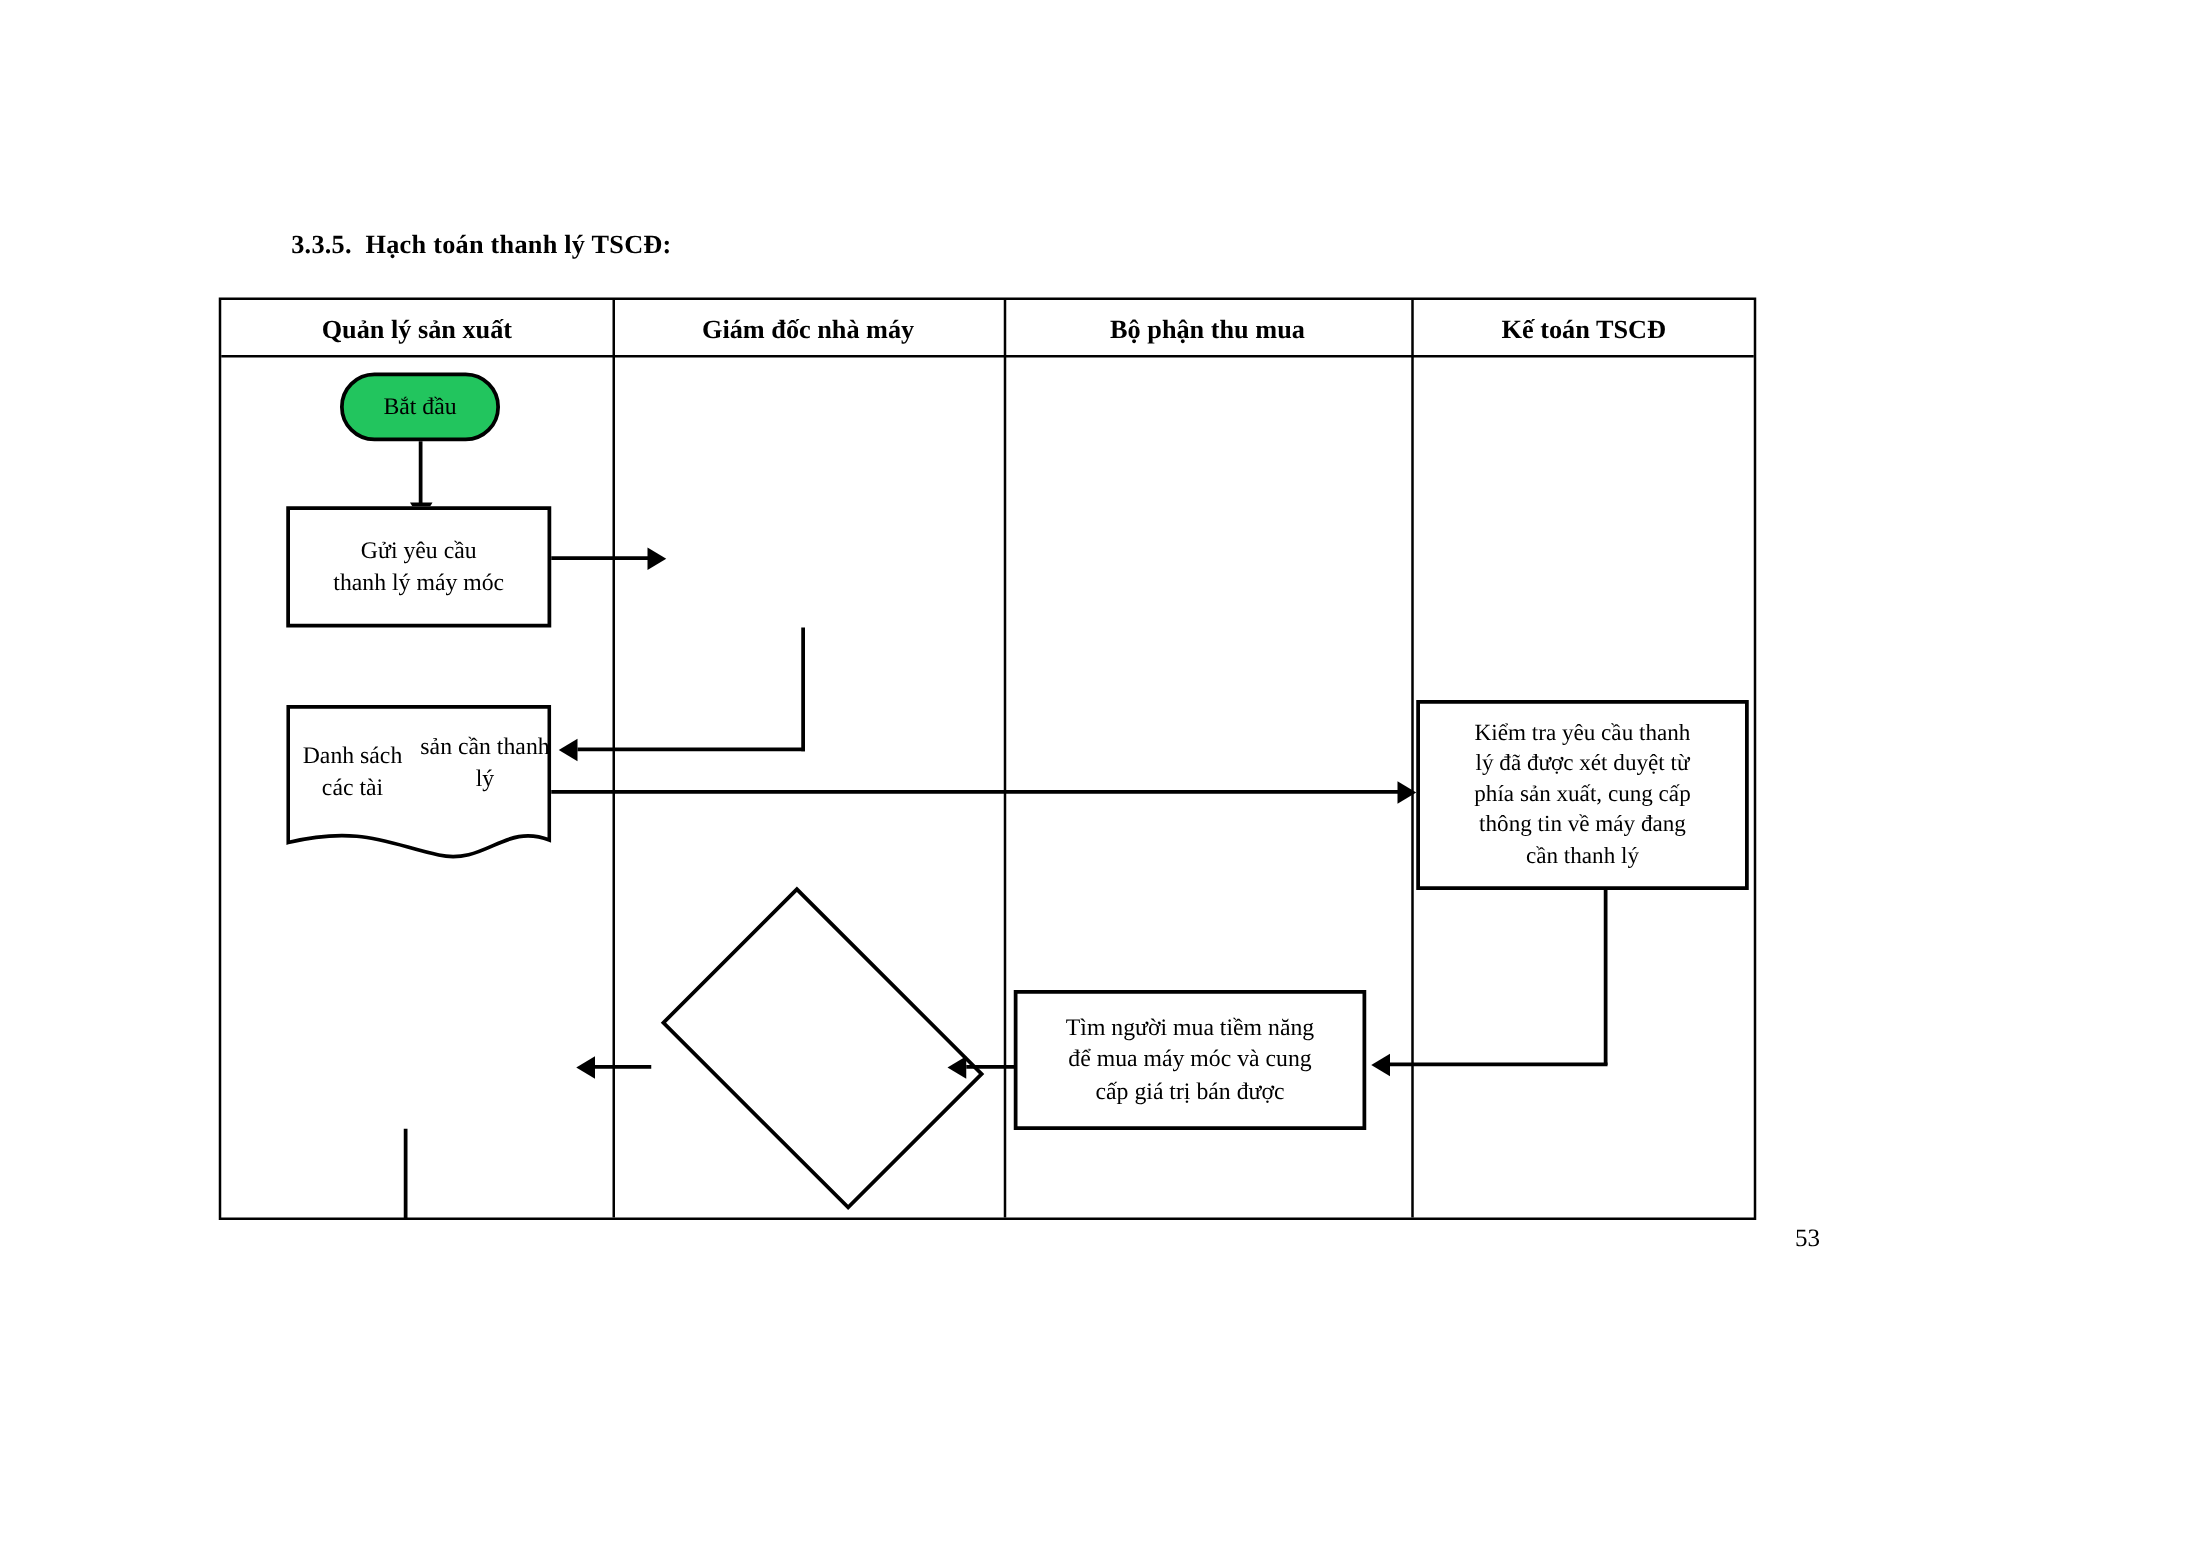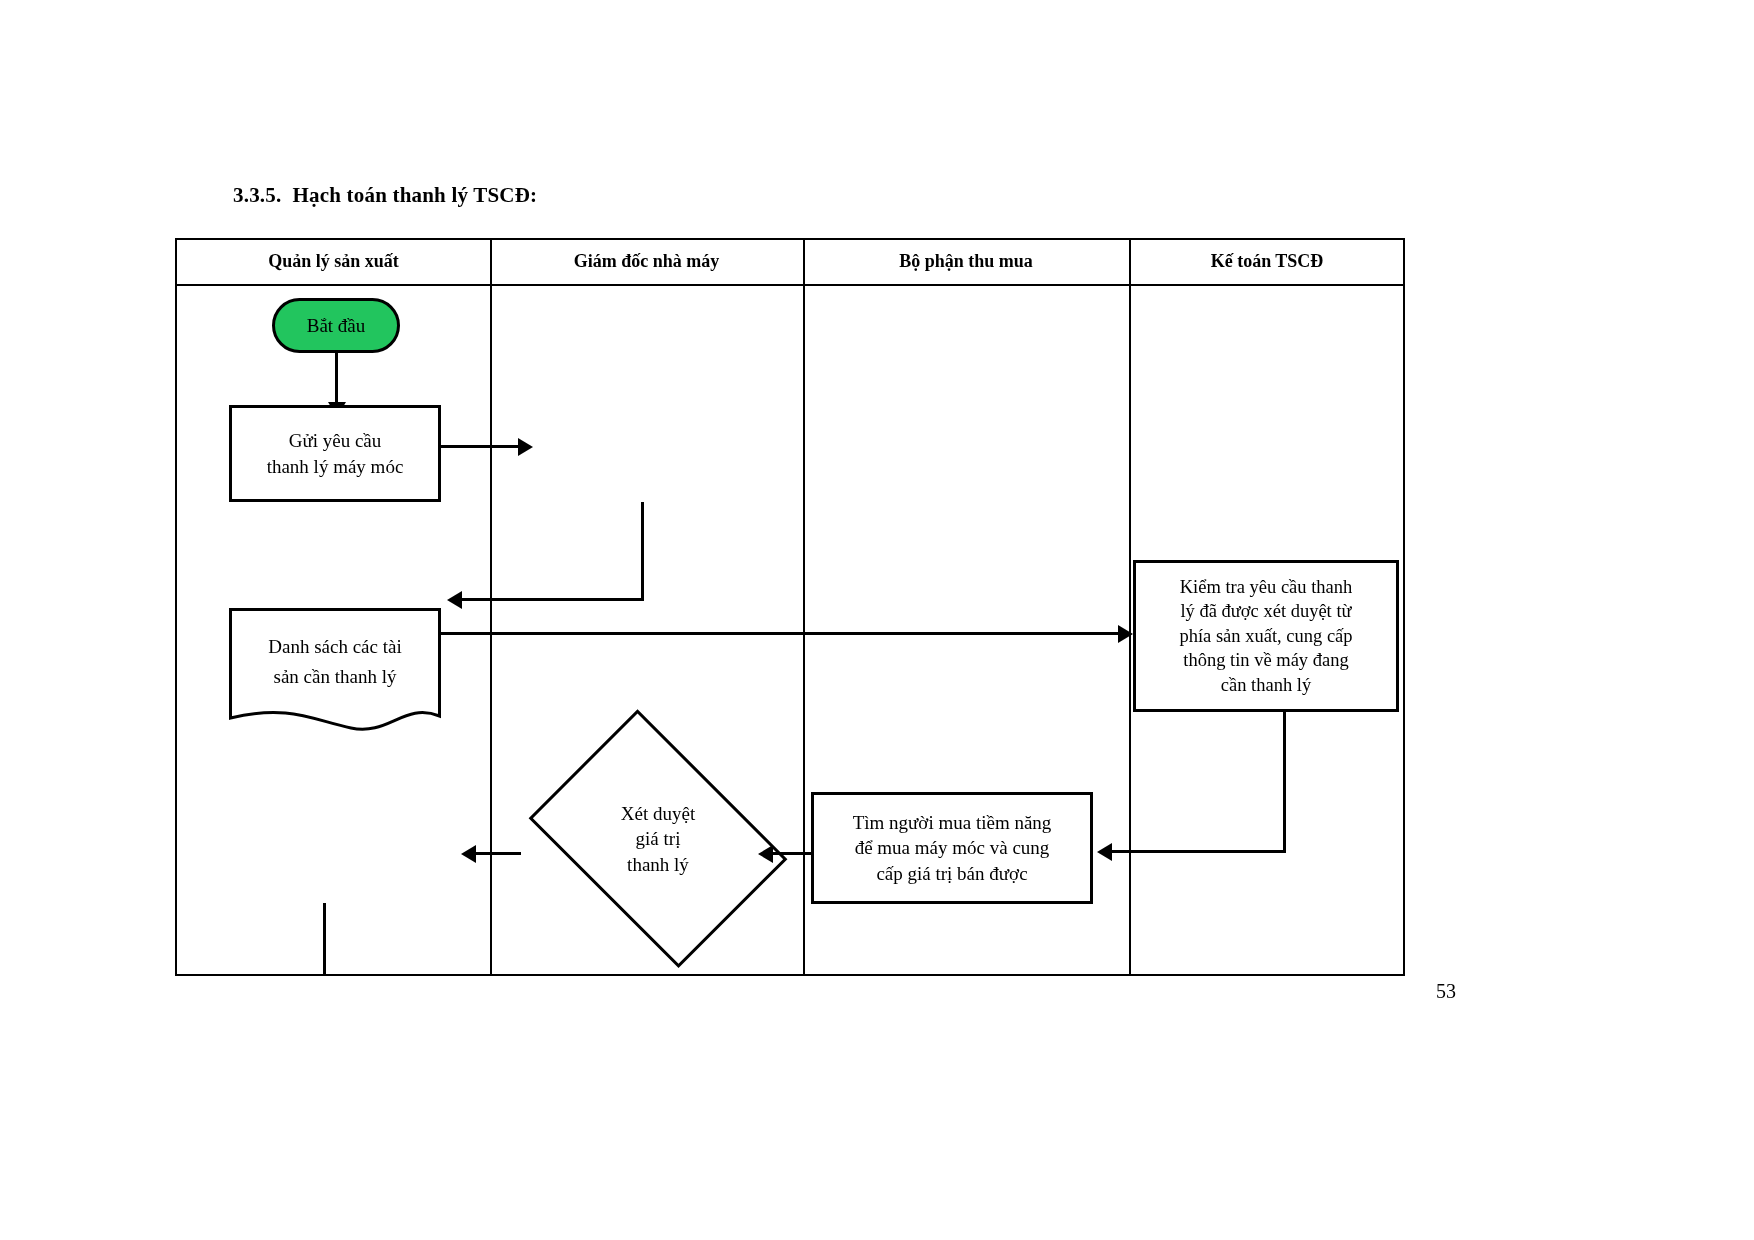--- a/index.html
+++ b/index.html
@@ -43,21 +43,21 @@
     position: absolute;
     left: 0; top: 0;
     width: 100%;
     height: 46px;
     border-bottom: 2px solid #000;
     box-sizing: border-box;
   }
   .lane-col-title {
     position: absolute;
     top: 11px;
-    font-size: 18px;
+    font-size: 21px;
     font-weight: bold;
     text-align: center;
     white-space: nowrap;
   }
   .lane-divider {
     position: absolute;
     top: 0;
     width: 0;
     height: 100%;
     border-left: 2px solid #000;
@@ -192,43 +192,38 @@
     <div class="arrow arrow-down" style="left:151px; top:162px;"></div>
 
     <div class="shape proc" style="left:52px; top:165px; width:212px; height:97px; flex-direction:column;">
       <span>Gửi yêu cầu</span>
       <span>thanh lý máy móc</span>
     </div>
 
     <div class="conn h" style="left:264px; top:205px; width:80px;"></div>
     <div class="arrow arrow-right" style="left:341px; top:198px;"></div>
 
-    <div class="shape docshape" style="left:52px; top:324px; width:212px; height:125px; flex-direction:column;margin-top:44px;">
+    <div class="shape docshape" style="left:52px; top:324px; width:212px; height:125px; flex-direction:row;">
       <svg viewBox="0 0 212 125" preserveAspectRatio="none">
         <path d="M1.5,1.5 L210.5,1.5 L210.5,108 C175,94 160,128 122,120 C84,112 60,96 1.5,110 Z" fill="#ffffff" stroke="#000000" stroke-width="3"></path>
       </svg>
       <span class="dlabel">Danh sách các tài</span>
       <span class="dlabel" style="margin-top:-14px;">sản cần thanh lý</span>
     </div>
 
 
     <div class="conn v" style="left:146px; top:663px; height:73px;"></div>
 
 
     <div class="conn v" style="left:464px; top:262px; height:99px;"></div>
     <div class="conn h" style="left:285px; top:358px; width:182px;"></div>
     <div class="arrow arrow-left" style="left:270px; top:351px;"></div>
 
     <div class="shape decision" style="left:335px; top:494px; width:292px; height:210px;">
       <div class="dia"></div>
-      <div class="dlabel">
-        <div>Xét duyệt</div>
-        <div>giá trị</div>
-        <div>thanh lý</div>
-      </div>
     </div>
 
     <div class="conn h" style="left:299px; top:612px; width:45px;"></div>
     <div class="arrow arrow-left" style="left:284px; top:605px;"></div>
 
     <div class="shape proc" style="left:634px; top:552px; width:282px; height:112px; flex-direction:column;">
       <span>Tìm người mua tiềm năng</span>
       <span>để mua máy móc và cung</span>
       <span>cấp giá trị bán được</span>
     </div>

